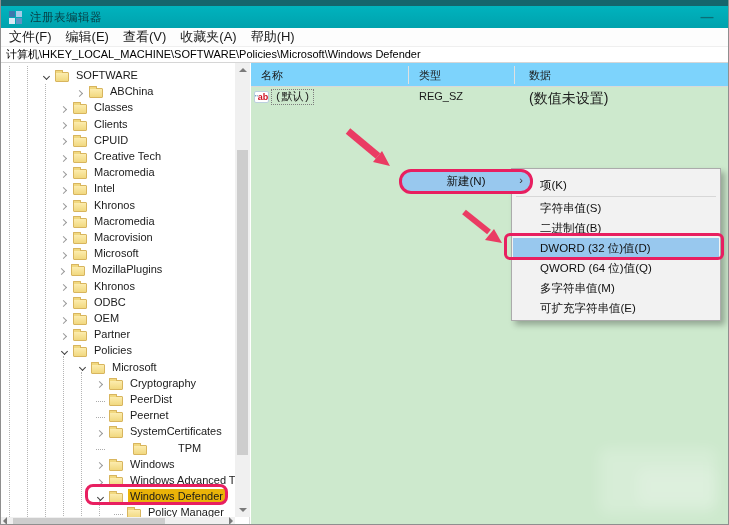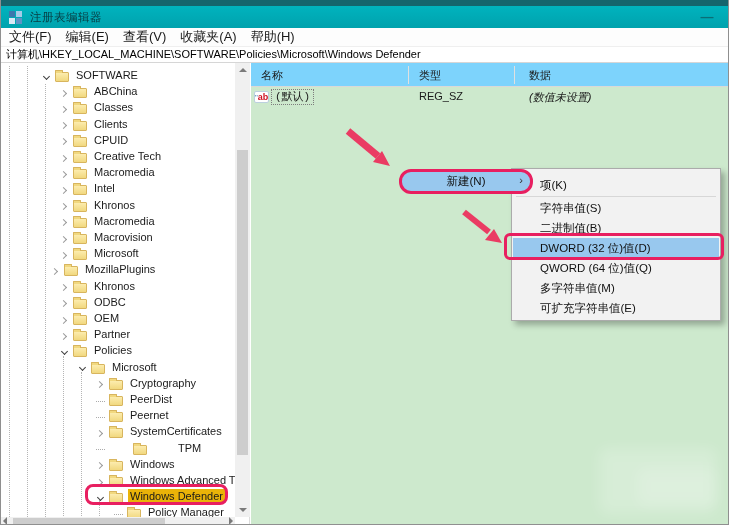--- a/index.html
+++ b/index.html
@@ -58,21 +58,21 @@
   .hsep{position:absolute;top:3px;width:1px;height:18px;background:#e0e0e0;}
   .listbody{position:absolute;left:0;top:24px;width:100%;height:438px;background:#cde9cd;}
   .vrow{position:absolute;left:0;top:2px;width:100%;height:17px;}
   .regicon{position:absolute;left:3px;top:2px;width:15px;height:12px;background:#fff;
            border:1px solid #bcd0de;border-radius:2px;font-size:9px;line-height:10px;text-align:center;}
   .regicon b{color:#cf1020;font-weight:bold;font-size:9px;}
   .regicon i{color:#3a77ad;font-style:normal;font-size:8px;}
   .vname{position:absolute;left:20px;top:0;font-size:11px;color:#1a1a1a;
          border:1px dotted #7d7d7d;padding:0 3px;line-height:14px;font-family:Liberation Mono, monospace;}
   .vtype{position:absolute;left:168px;top:1px;font-size:11px;color:#1a1a1a;}
-  .vdata{position:absolute;left:278px;top:1px;font-size:11px;color:#1a1a1a;font-style:italic;}
+  .vdata{position:absolute;left:278px;top:1px;font-size:14px;color:#1a1a1a;}
   
   .newitem{position:absolute;left:398px;top:169px;width:134px;height:25px;z-index:6;
            background:#98c8ee;border:3.5px solid #e81f60;border-radius:12px;
            display:flex;align-items:center;justify-content:center;}
   .newitem span{font-size:11.5px;color:#111;}
   .newitem .sub{position:absolute;right:7px;top:2px;font-size:11px;color:#333;}
   .submenu{position:absolute;left:510px;top:168px;width:210px;height:153px;z-index:5;
            background:#f2f2f2;border:1px solid #ababab;box-shadow:4px 4px 6px rgba(0,0,0,.28);}
   .smitem{position:absolute;left:1px;width:206px;height:20px;font-size:11.5px;color:#111;
           display:flex;align-items:center;padding-left:27px;}
@@ -118,21 +118,21 @@
     <div class="guide" style="left:80px;top:309px;height:190px"></div>
     <div class="guide" style="left:98px;top:437px;height:70px"></div>
     <div id="tree-rows">
         <div class="tree-row" style="top: 3px; left: 40px;">
           <span class="chevslot">
             <span class="chev exp"></span>
           </span>
           <span class="folder"></span>
           <span class="tlabel">SOFTWARE</span>
         </div>
-        <div class="tree-row" style="top: 19.2px; left: 58px;">
+        <div class="tree-row" style="top: 19.2px; left: 74px;">
           <span class="chevslot">
             <span class="chev"></span>
           </span>
           <span class="folder"></span>
           <span class="tlabel">ABChina</span>
         </div>
         <div class="tree-row" style="top: 35.4px; left: 58px;">
           <span class="chevslot">
             <span class="chev"></span>
           </span>
@@ -195,21 +195,21 @@
           <span class="folder"></span>
           <span class="tlabel">Macrovision</span>
         </div>
         <div class="tree-row" style="top: 181.2px; left: 58px;">
           <span class="chevslot">
             <span class="chev"></span>
           </span>
           <span class="folder"></span>
           <span class="tlabel">Microsoft</span>
         </div>
-        <div class="tree-row" style="top: 197.4px; left: 49px;">
+        <div class="tree-row" style="top: 197.4px; left: 56px;">
           <span class="chevslot">
             <span class="chev"></span>
           </span>
           <span class="folder"></span>
           <span class="tlabel">MozillaPlugins</span>
         </div>
         <div class="tree-row" style="top: 213.6px; left: 58px;">
           <span class="chevslot">
             <span class="chev"></span>
           </span>

